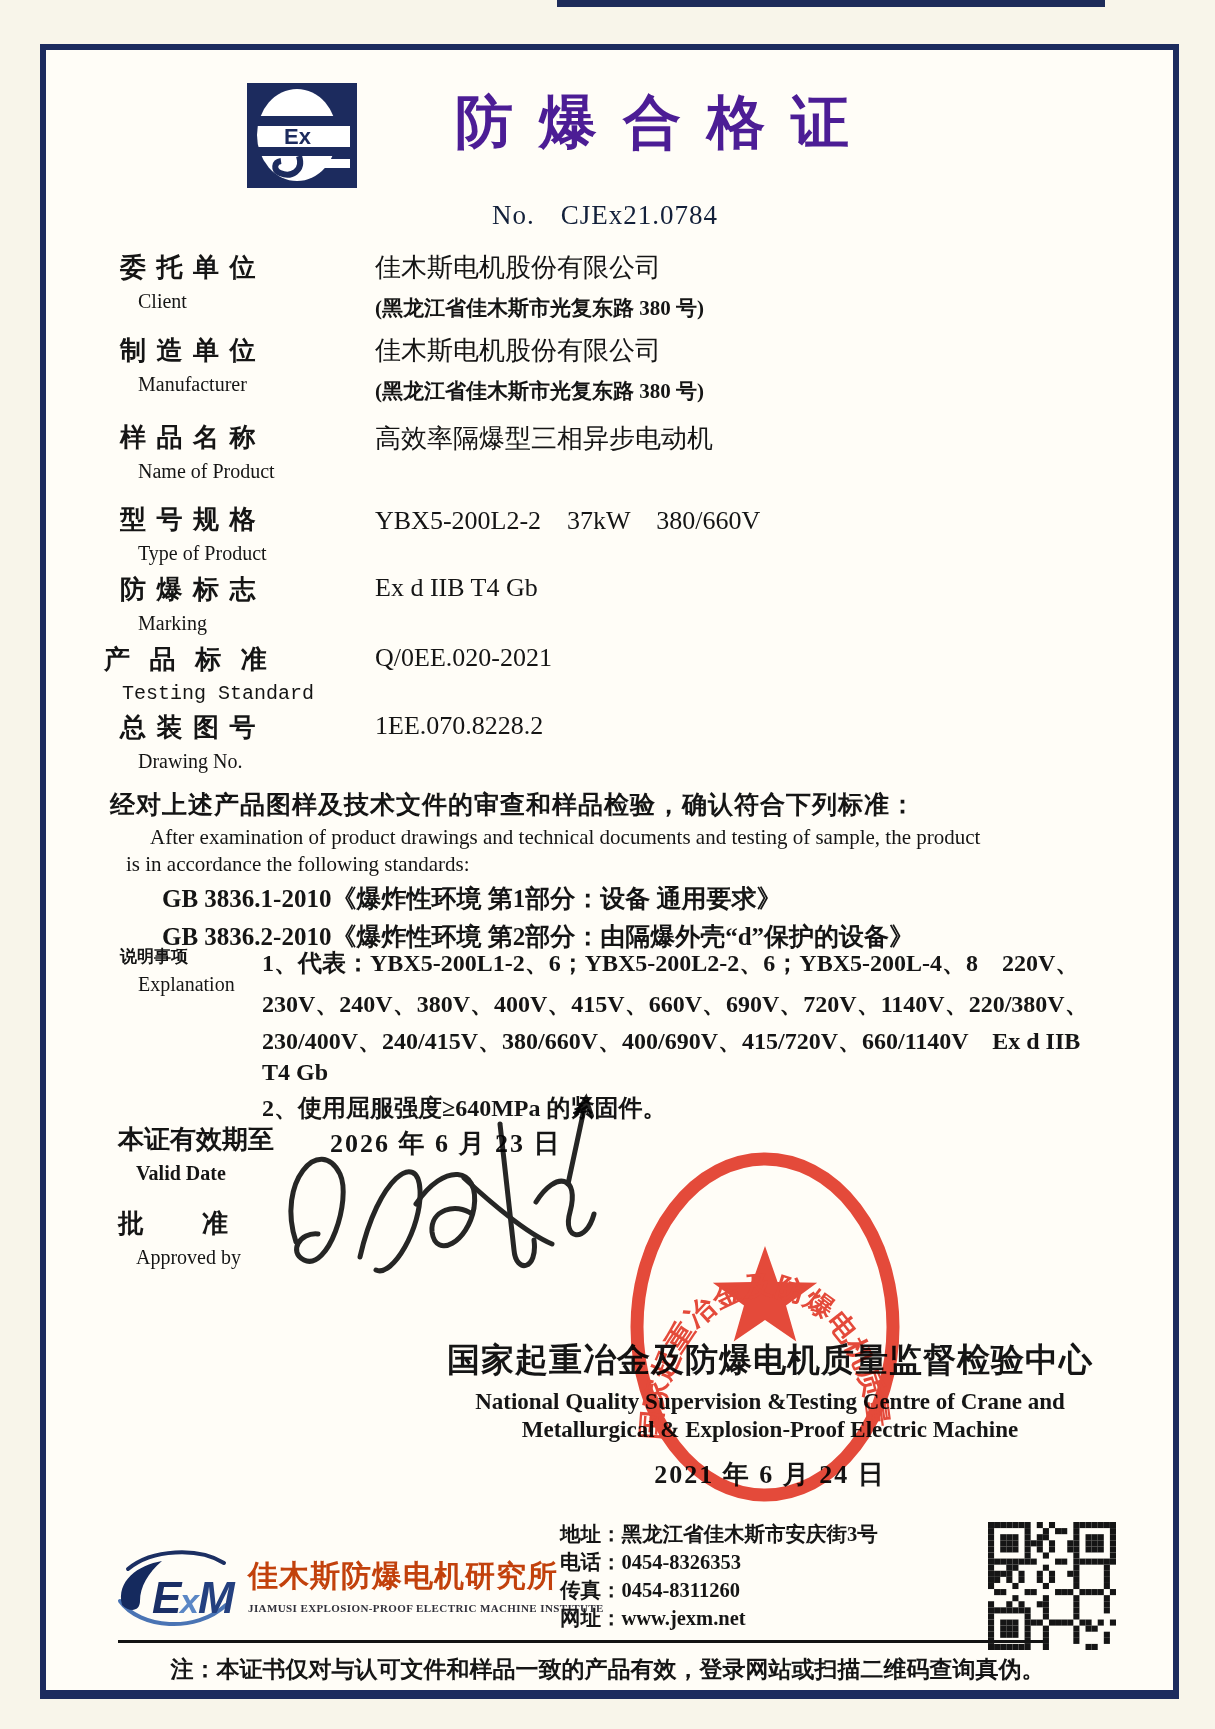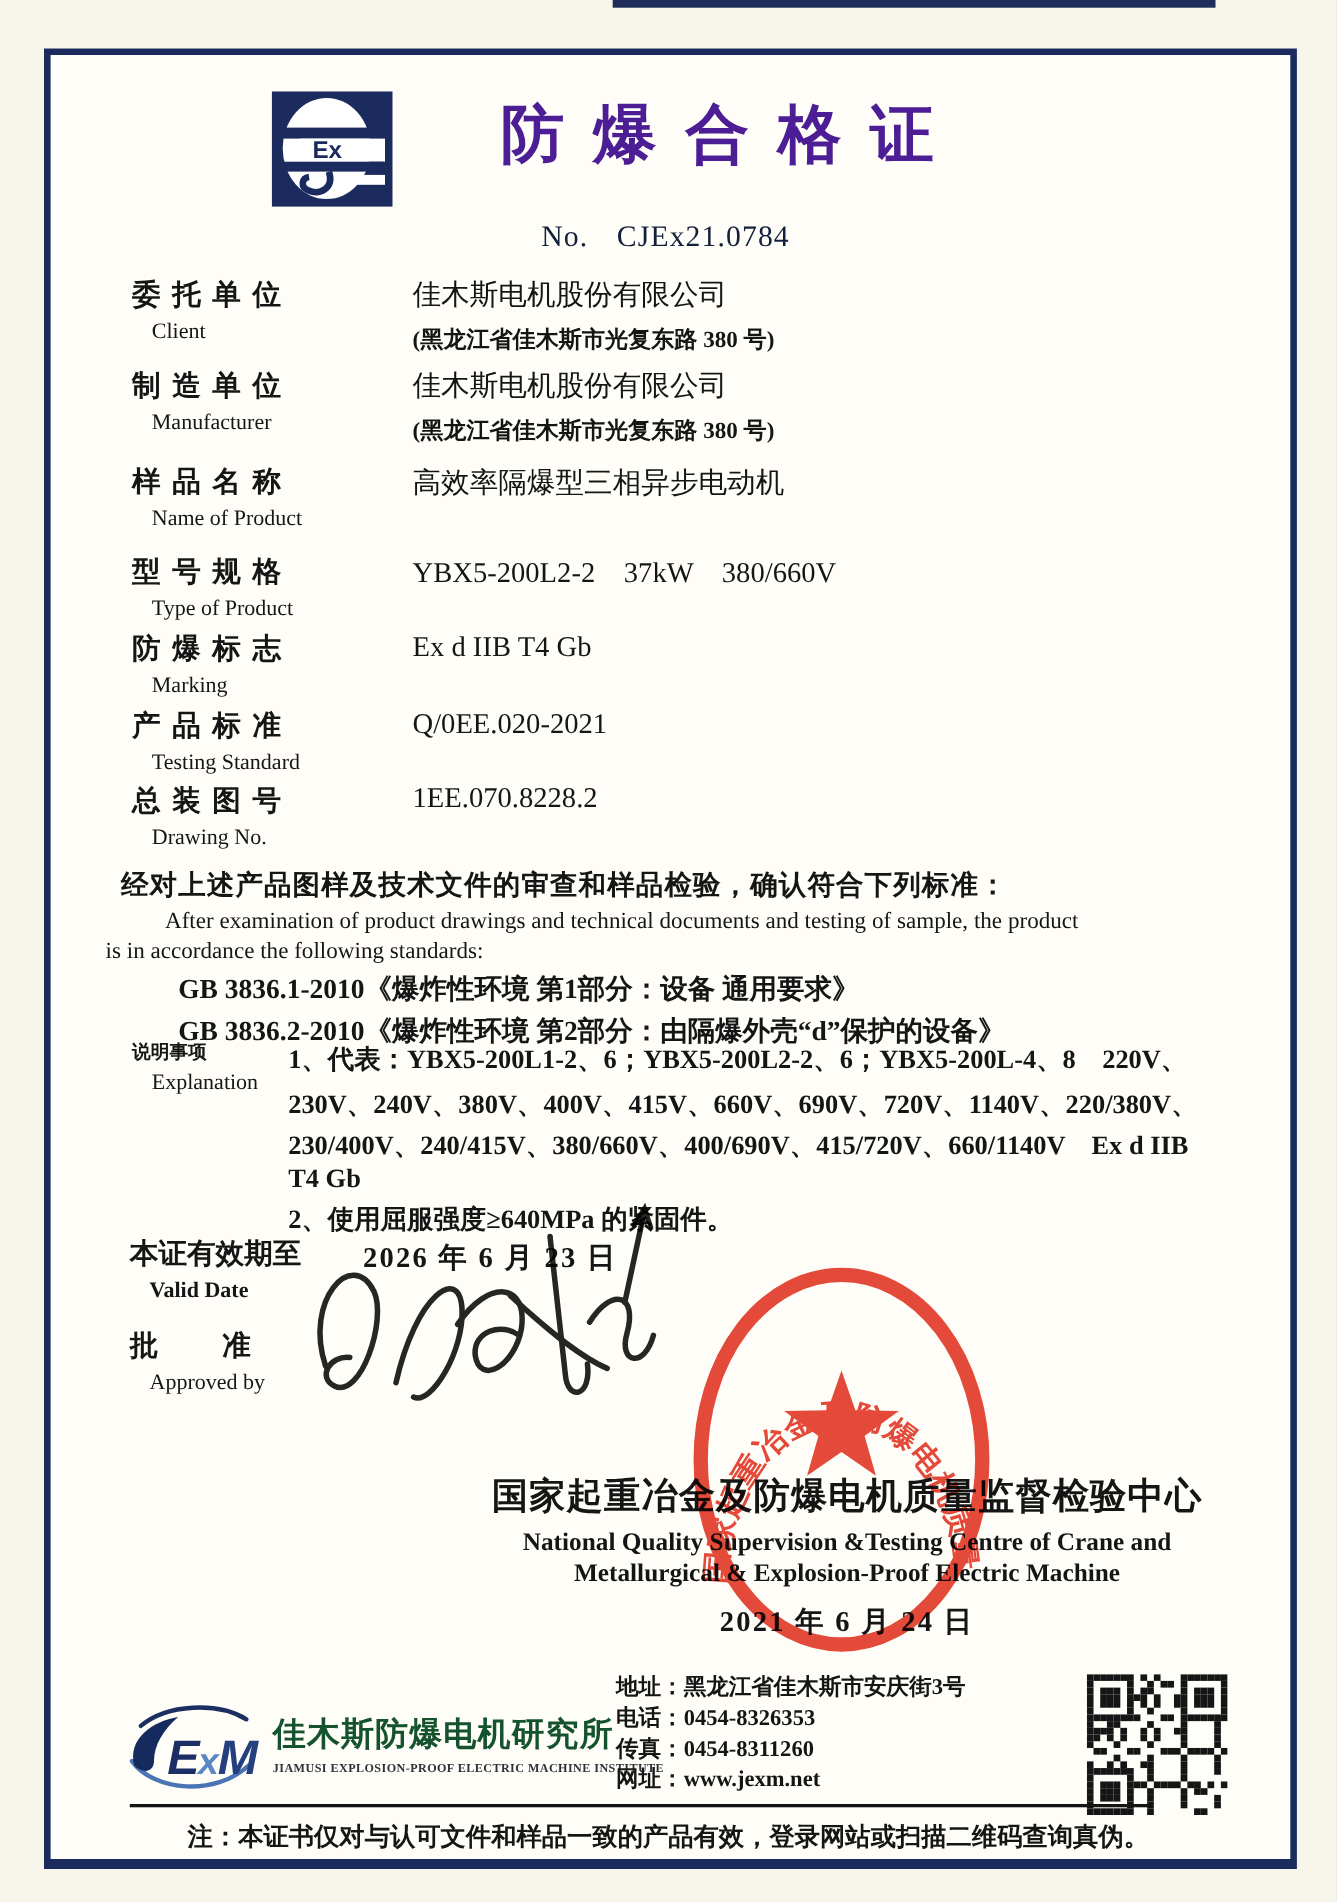--- a/index.html
+++ b/index.html
@@ -17,21 +17,21 @@
   .fv{font-size:26px;font-weight:normal;white-space:nowrap;}
   .fv2{font-size:21px;font-weight:bold;margin-top:9px;white-space:nowrap;}
   .stmt-zh{font-size:25px;font-weight:bold;letter-spacing:1px;white-space:nowrap;}
   .stmt-en{font-size:21px;white-space:nowrap;}
   .std{font-size:25px;font-weight:600;white-space:nowrap;}
   .expl-line{font-size:24px;font-weight:600;white-space:nowrap;}
   .issuer{width:680px;text-align:center;}
   .issuer-zh{font-size:33px;font-weight:bold;letter-spacing:1px;white-space:nowrap;}
   .issuer-en{font-size:23px;font-weight:bold;margin-top:6px;white-space:nowrap;}
   .issuer-date{font-size:26px;font-weight:600;margin-top:14px;letter-spacing:2px;}
-  .inst-zh{font-size:30px;font-weight:bold;letter-spacing:1px;color:#14532d;white-space:nowrap;}
+  .inst-zh{font-size:30px;font-weight:bold;letter-spacing:1px;color:#c2410c;white-space:nowrap;}
   .inst-en{font-size:11px;letter-spacing:0.4px;color:#30303a;margin-top:5px;font-weight:bold;white-space:nowrap;}
   .contact-line{font-size:20.5px;line-height:28px;font-weight:600;white-space:nowrap;}
   .note{width:1215px;text-align:center;font-size:23px;font-weight:bold;white-space:nowrap;}
   .rule{background:#141414;height:3px;}
   .seal{mix-blend-mode:multiply;opacity:0.92;}
   .sig{mix-blend-mode:multiply;opacity:0.95;}
 </style>
 </head>
 <body>
 
@@ -90,39 +90,39 @@
   </div>
 
   <div class="abs" style="left:120px;top:572px;">
     <div class="flz">防 爆 标 志</div>
     <div class="fle">Marking</div>
   </div>
   <div class="abs" style="left:375px;top:573px;">
     <div class="fv">Ex d IIB T4 Gb</div>
   </div>
 
-  <div class="abs" style="left:120px;top:642px;">
+  <div class="abs" style="left:104px;top:642px;font-family:Liberation Mono, monospace;">
     <div class="flz">产 品 标 准</div>
     <div class="fle">Testing Standard</div>
   </div>
   <div class="abs" style="left:375px;top:643px;">
     <div class="fv">Q/0EE.020-2021</div>
   </div>
 
   <div class="abs" style="left:120px;top:710px;">
     <div class="flz">总 装 图 号</div>
     <div class="fle">Drawing No.</div>
   </div>
   <div class="abs" style="left:375px;top:711px;">
     <div class="fv">1EE.070.8228.2</div>
   </div>
 
   <div class="abs stmt-zh" style="left:110px;top:788px;">经对上述产品图样及技术文件的审查和样品检验，确认符合下列标准：</div>
   <div class="abs stmt-en" style="left:110px;top:825px;margin-left:40px;">After examination of product drawings and technical documents and testing of sample, the product</div>
-  <div class="abs stmt-en" style="left:96px;top:852px;">is in accordance the following standards:</div>
+  <div class="abs stmt-en" style="left:126px;top:852px;">is in accordance the following standards:</div>
   <div class="abs std" style="left:162px;top:882px;">GB 3836.1-2010《爆炸性环境 第1部分：设备 通用要求》</div>
   <div class="abs std" style="left:162px;top:920px;">GB 3836.2-2010《爆炸性环境 第2部分：由隔爆外壳“d”保护的设备》</div>
 
   <div class="abs" style="left:120px;top:945px;">
     <div class="flz" style="font-size:17px;letter-spacing:0;">说明事项</div>
     <div class="fle">Explanation</div>
   </div>
   <div class="abs expl-line" style="left:262px;top:947px;">1、代表：YBX5-200L1-2、6；YBX5-200L2-2、6；YBX5-200L-4、8　220V、</div>
   <div class="abs expl-line" style="left:262px;top:988px;">230V、240V、380V、400V、415V、660V、690V、720V、1140V、220/380V、</div>
   <div class="abs expl-line" style="left:262px;top:1025px;">230/400V、240/415V、380/660V、400/690V、415/720V、660/1140V　Ex d IIB</div>

